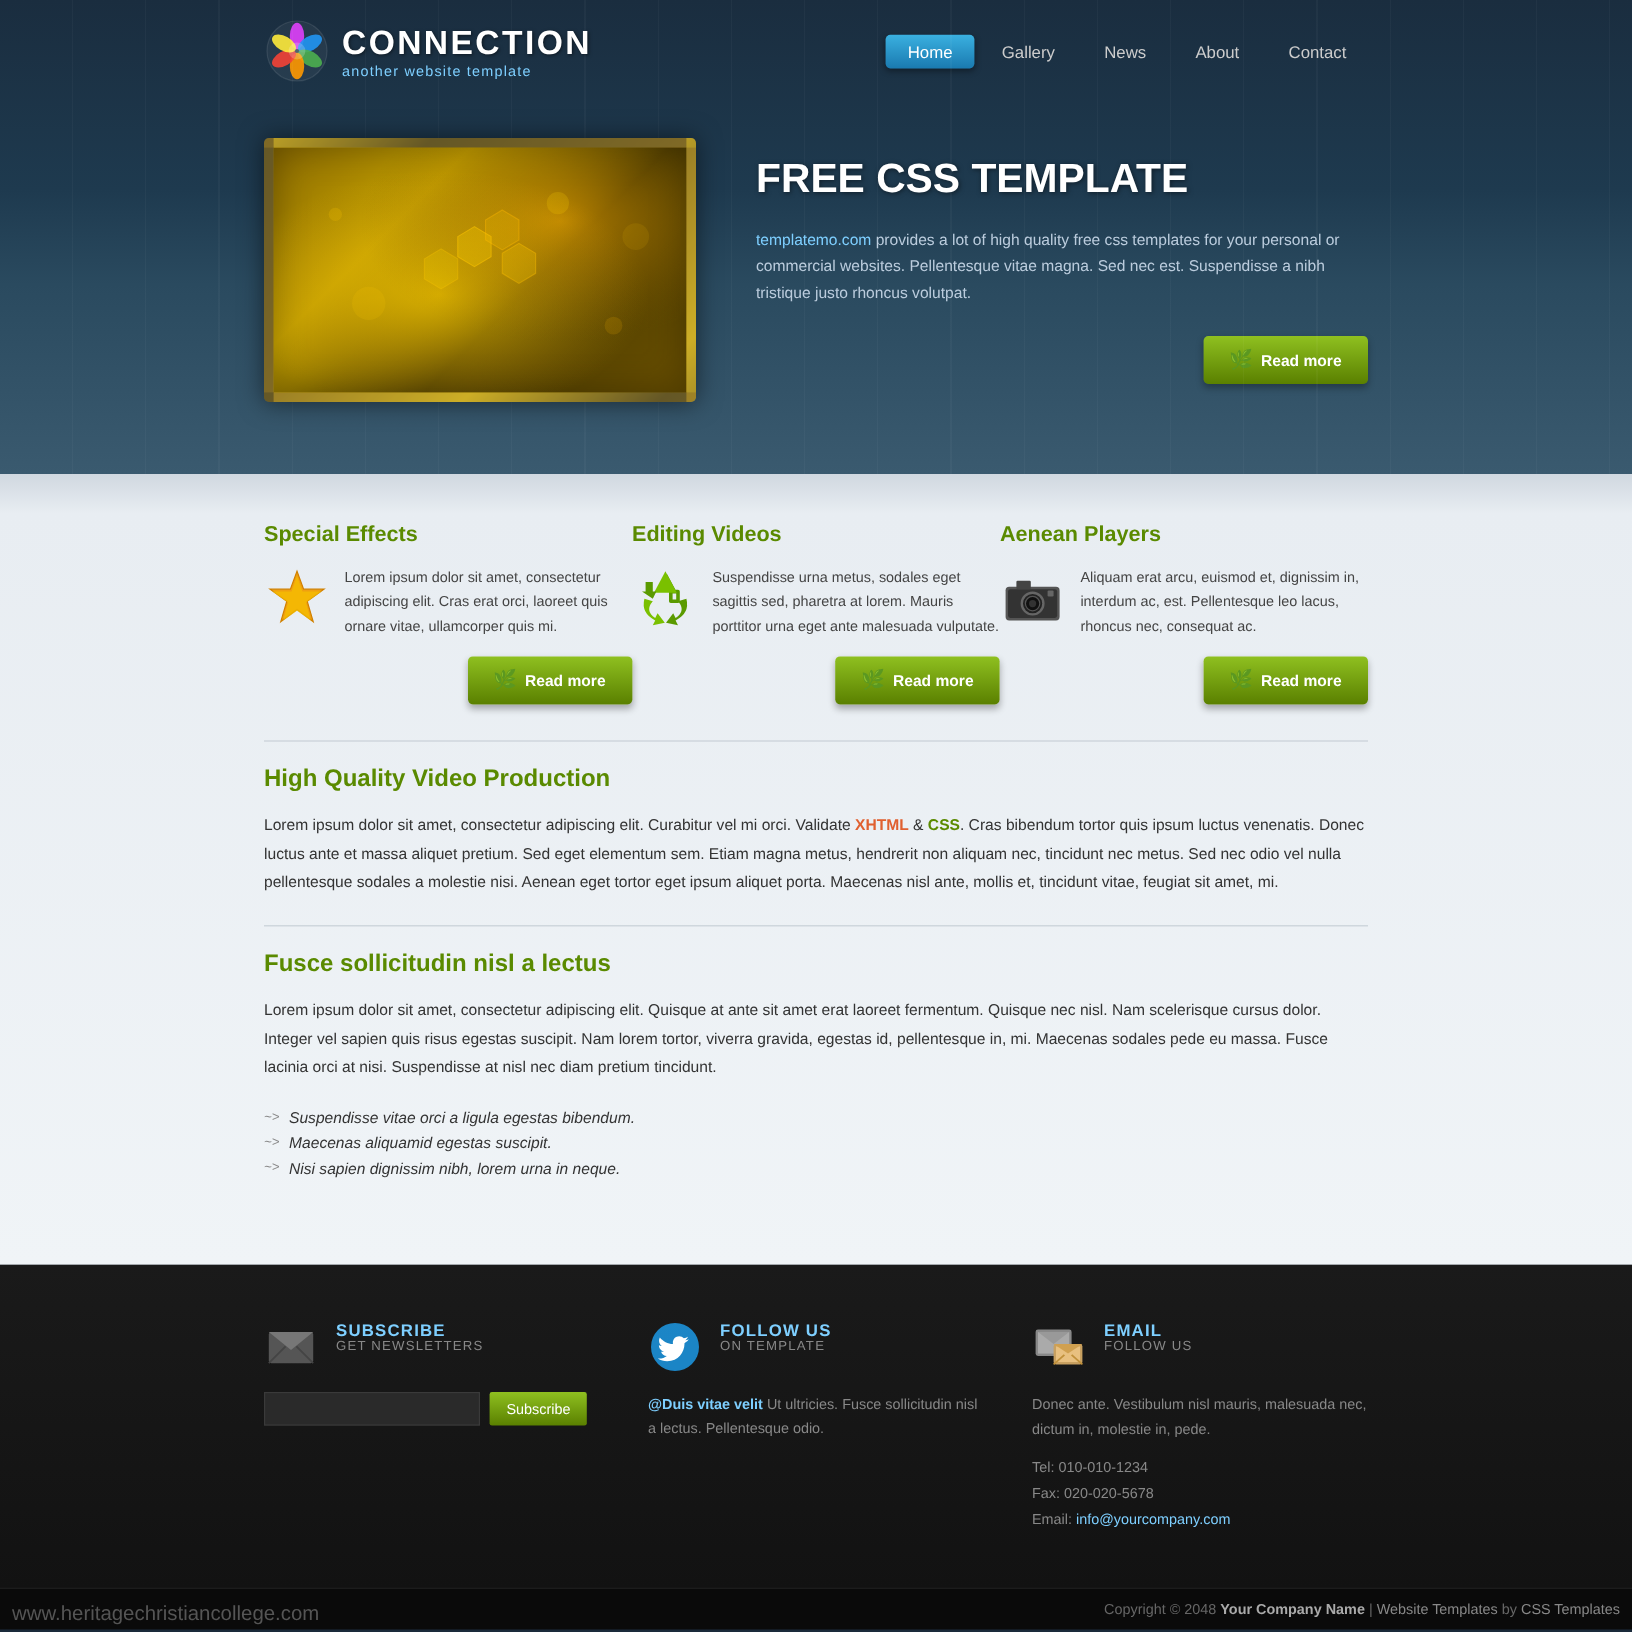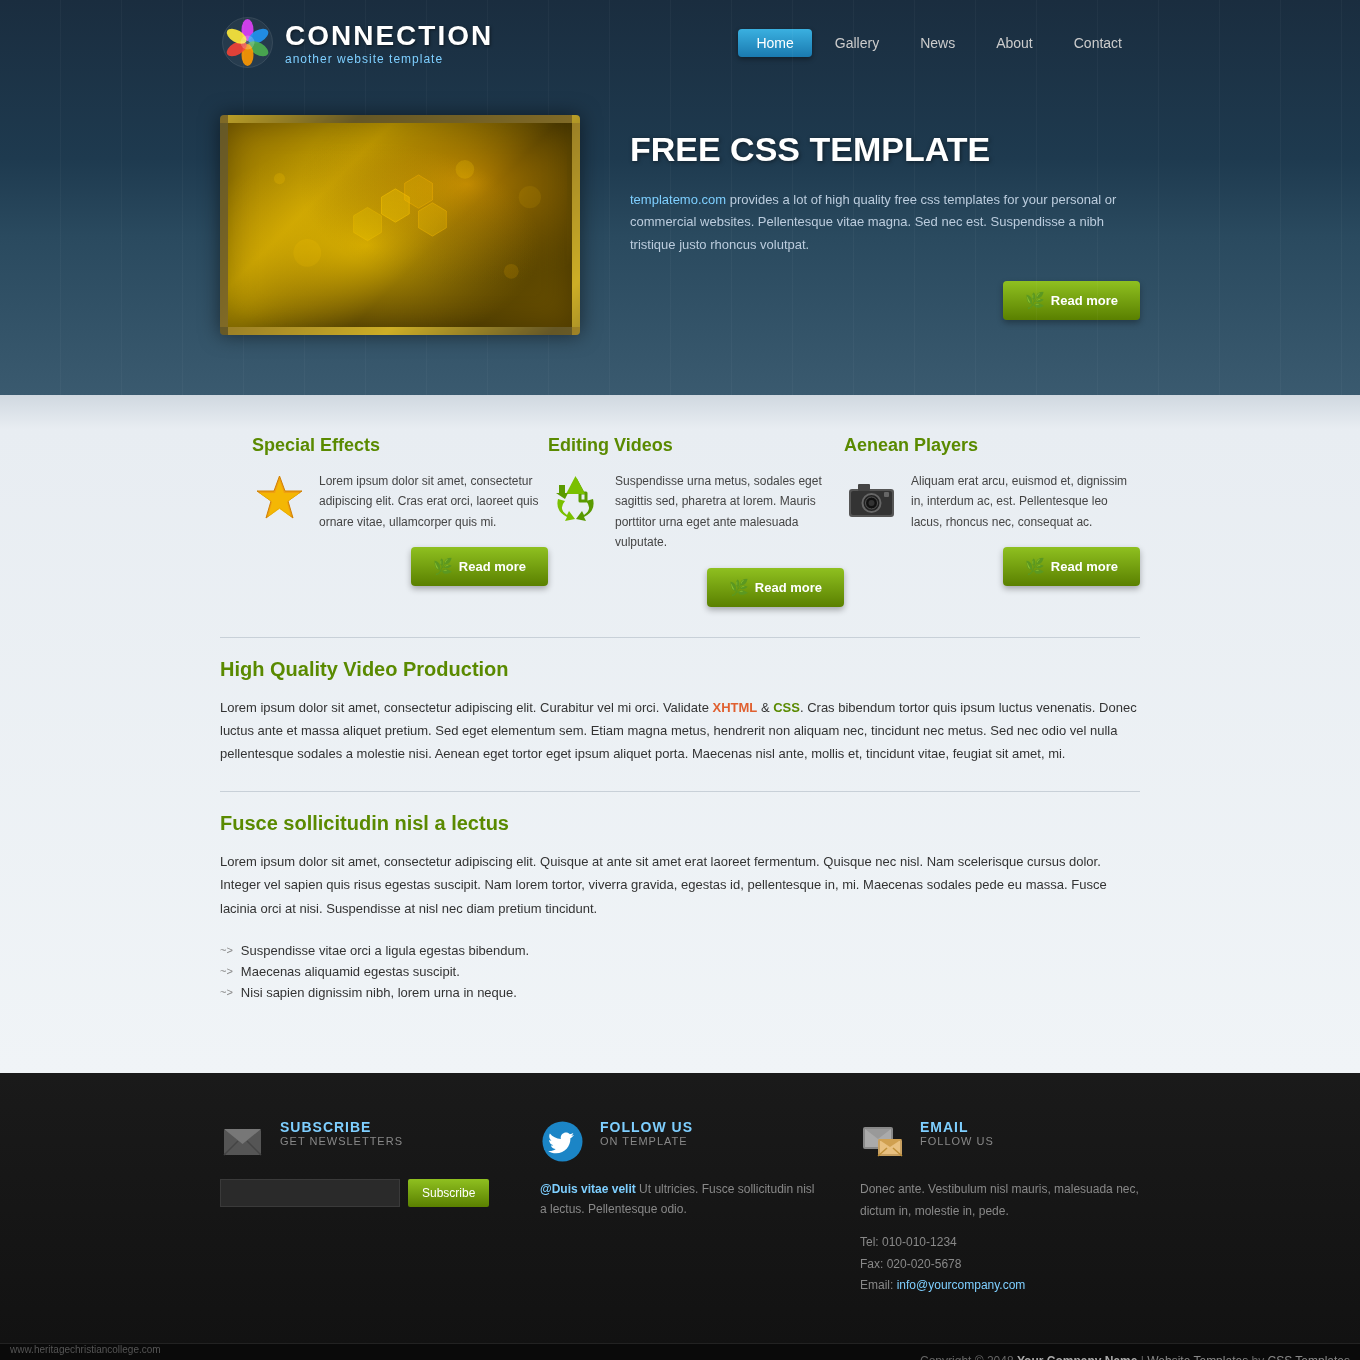--- a/index.html
+++ b/index.html
@@ -135,21 +135,20 @@
     .main-inner {
       max-width: 1080px;
       margin: 0 auto;
       padding: 0 80px;
     }
 
     
     .three-cols {
       display: flex;
       margin-bottom: 30px;
-      margin-left: 32px;
     }
     .col {
       flex: 1;
     }
     .col h3 {
       color: #5a8a00;
       font-size: 18px;
       margin-bottom: 15px;
       font-weight: bold;
     }
@@ -244,20 +243,21 @@
       list-style: none;
       padding: 0;
     }
     .styled-list li {
       font-size: 13px;
       color: #333;
       padding: 3px 0;
       display: flex;
       align-items: center;
       gap: 8px;
+      font-style: italic;
     }
     .styled-list li::before {
       content: '~>';
       color: #888;
       font-size: 11px;
     }
 
     
     #footer {
       background: linear-gradient(180deg, #1a1a1a 0%, #111 100%);
@@ -342,21 +342,21 @@
       font-size: 12px;
       color: #666;
       border-top: 1px solid #222;
     }
     .footer-bottom a { color: #888; text-decoration: none; }
     .footer-bottom strong { color: #aaa; }
     .footer-watermark {
       position: fixed;
       bottom: 5px;
       left: 10px;
-      font-size: 10px;
+      font-size: 17px;
       color: #555;
     }
 
     
     .logo-svg-wrap {
       width: 55px;
       height: 55px;
     }
   </style>
 </head>

